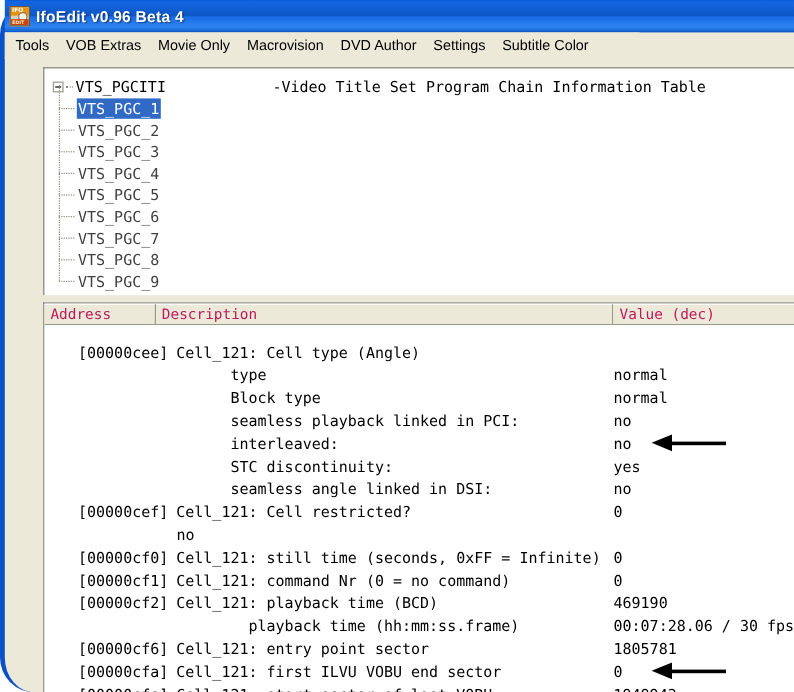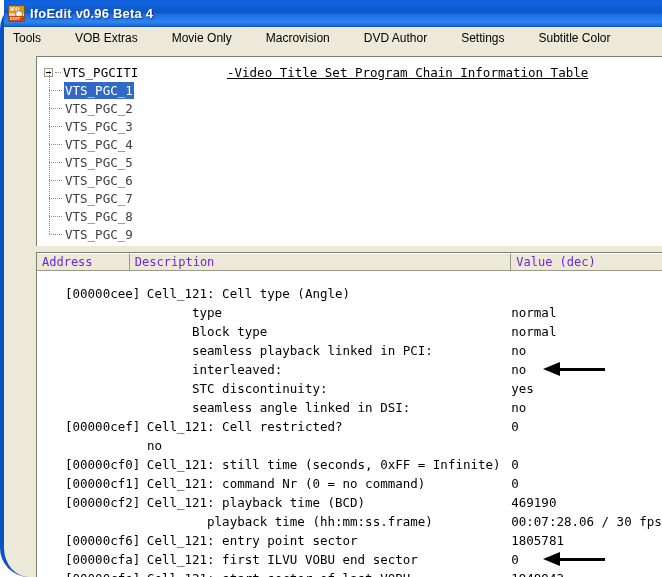--- a/index.html
+++ b/index.html
@@ -112,21 +112,20 @@
     align-items: center;
     border-bottom: 1px solid #ece9d8;
   }
   .menu-item {
     font-size: 12px;
     font-family: "Liberation Sans", sans-serif;
     color: #000000;
     padding: 2px 7px 2px 7px;
     white-space: nowrap;
     cursor: default;
-    margin-left: 20px;
   }
   .menu-item:first-child { margin-left: 2px; }
 
   
   #tree-panel {
     position: absolute;
     left: 32px;
     top: 56px;
     width: 626px;
     height: 190px;
@@ -179,21 +178,20 @@
     color: #000000;
     white-space: pre;
     line-height: 17px;
   }
   #tree-root-label { margin-left: 1px; }
   #tree-root-desc {
     position: absolute;
     left: 190px;
     top: 7px;
     line-height: 17px;
-    text-decoration: underline;
   }
   #tree-children {
     position: absolute;
     left: 7px;
     top: 24px;
     width: 300px;
   }
   .tree-row {
     position: relative;
     height: 18px;
@@ -247,21 +245,21 @@
   #list-header {
     display: flex;
     height: 18px;
     background: #ece9d8;
     border-bottom: 1px solid #9a9a8a;
     box-sizing: border-box;
   }
   .col-head {
     font-family: "DejaVu Sans Mono", monospace;
     font-size: 12px;
-    color: #6d28d9;
+    color: #be185d;
     line-height: 17px;
     padding-left: 5px;
     box-sizing: border-box;
     background: #ece9d8;
     border-right: 1px solid #9a9a8a;
     border-top: 1px solid #ffffff;
     white-space: nowrap;
     overflow: hidden;
   }
   .col-head.c-address { width: 93px; }

